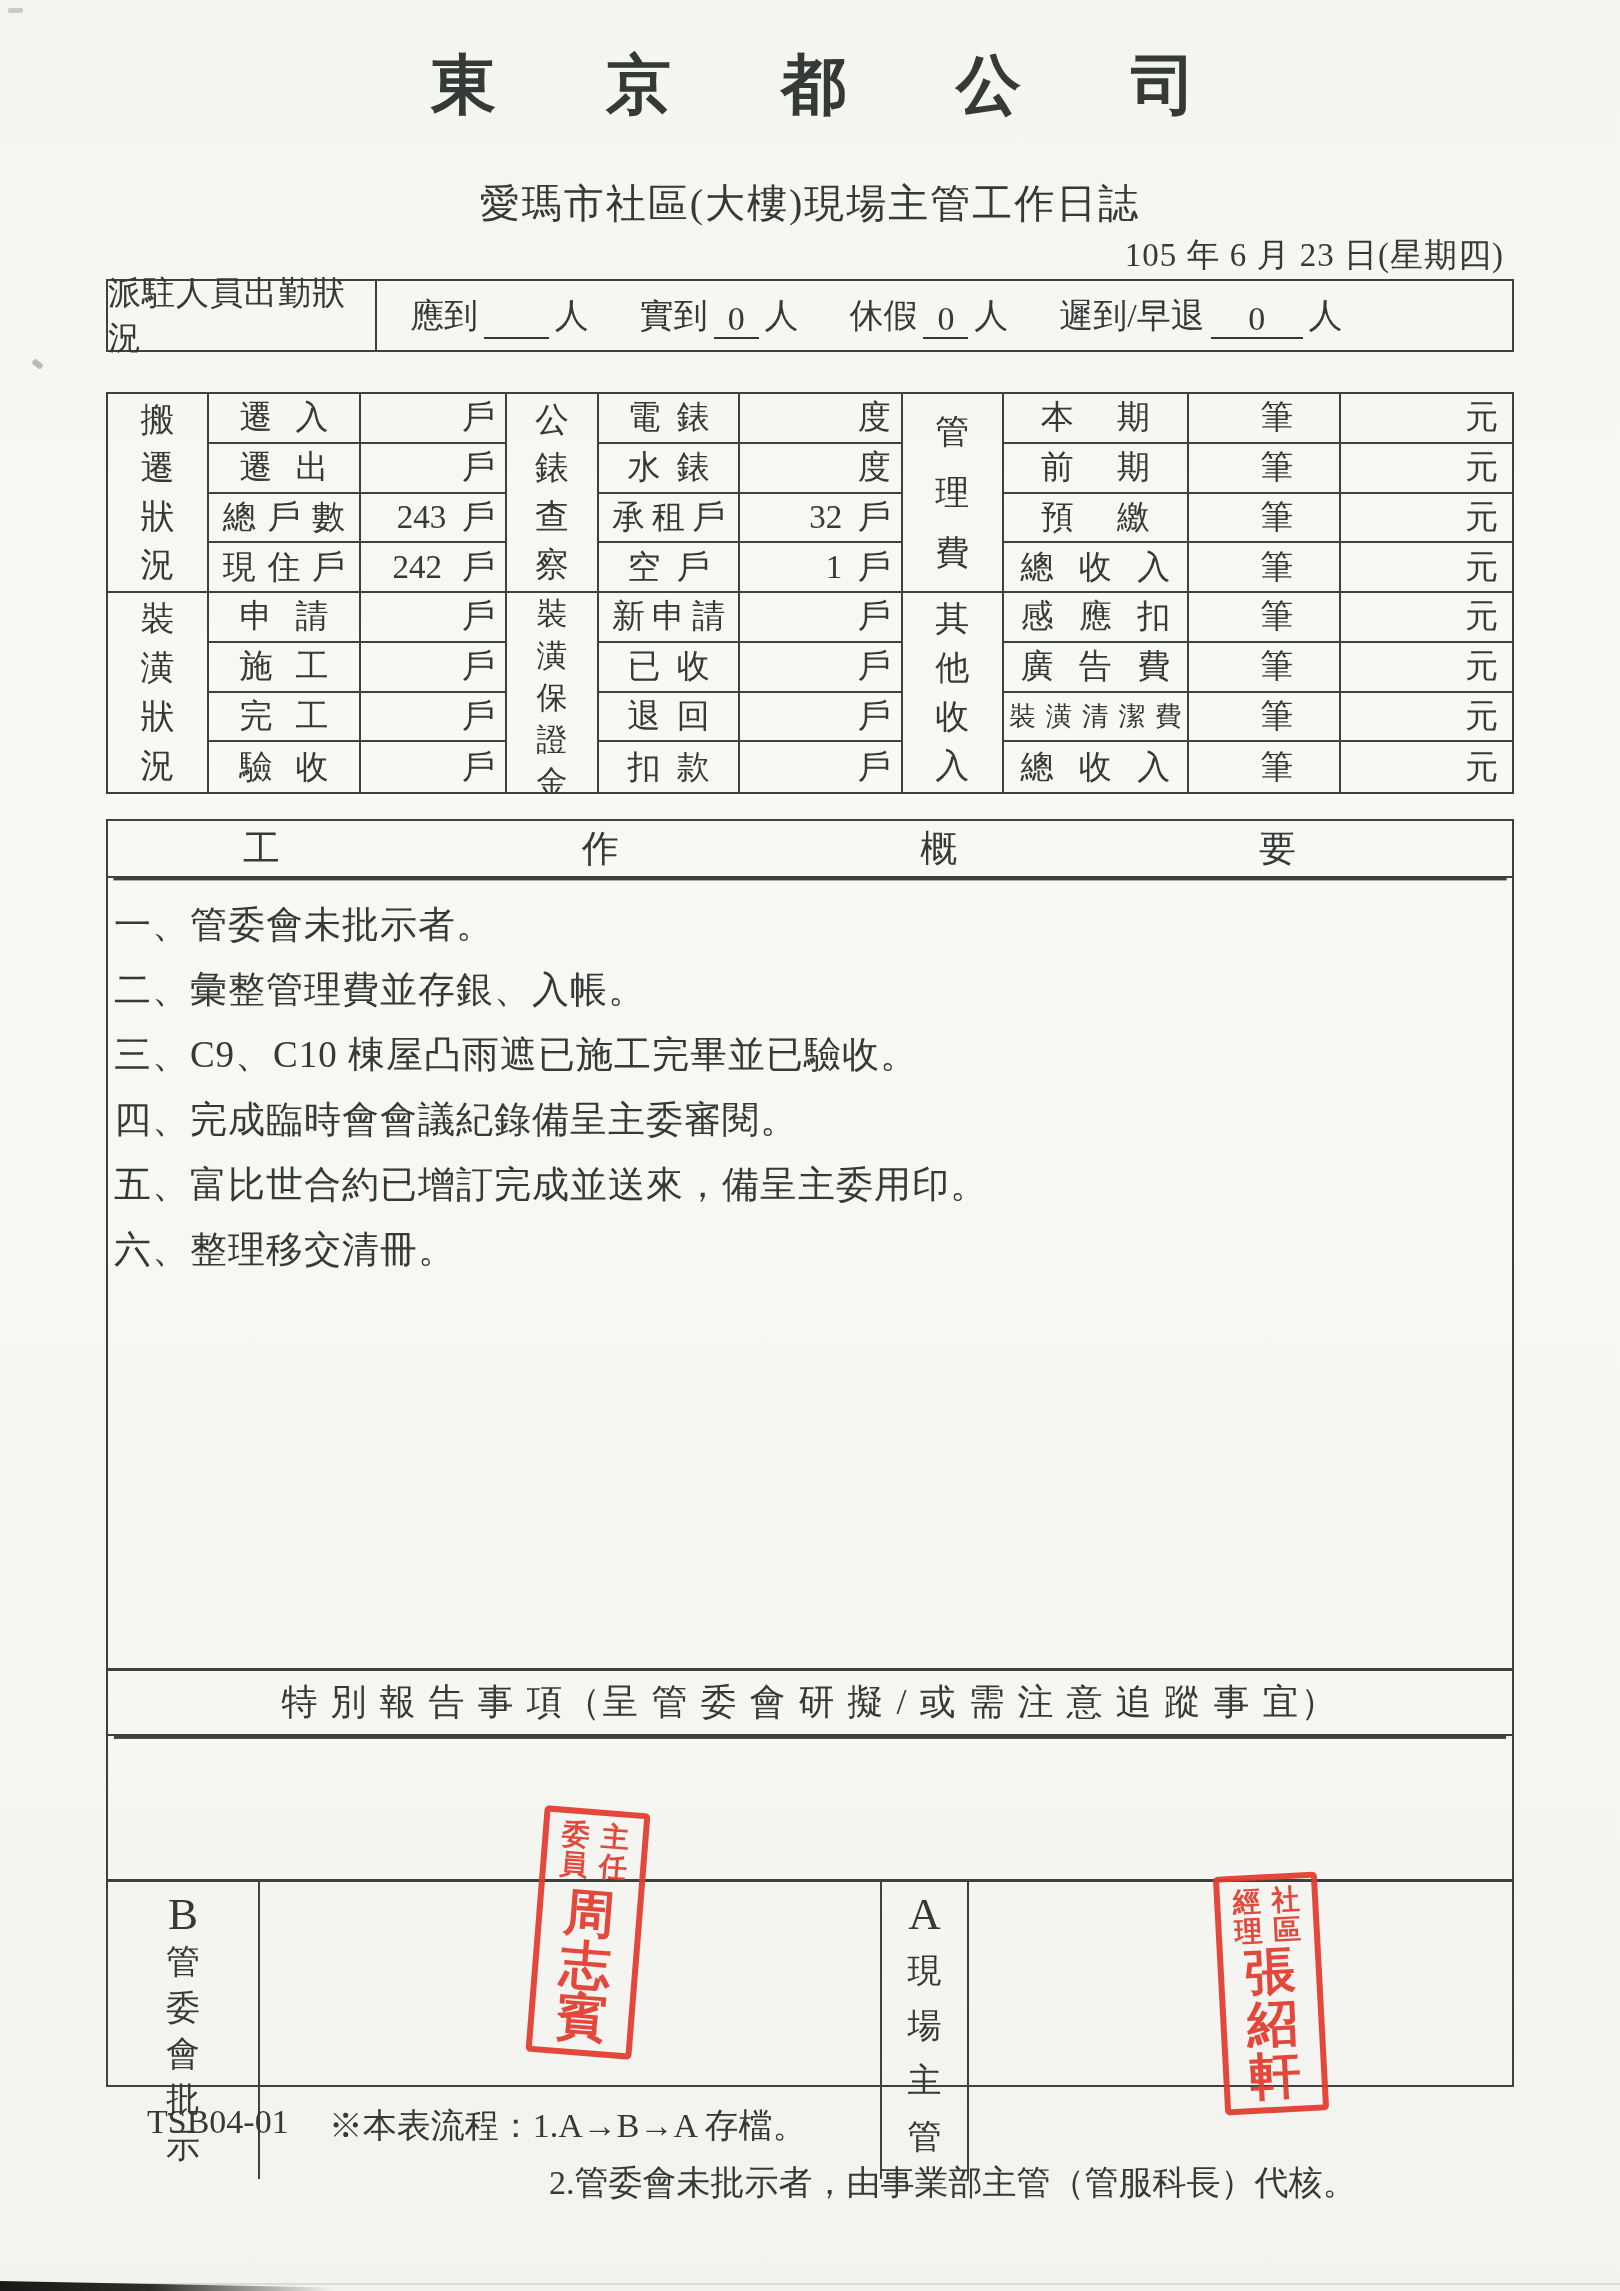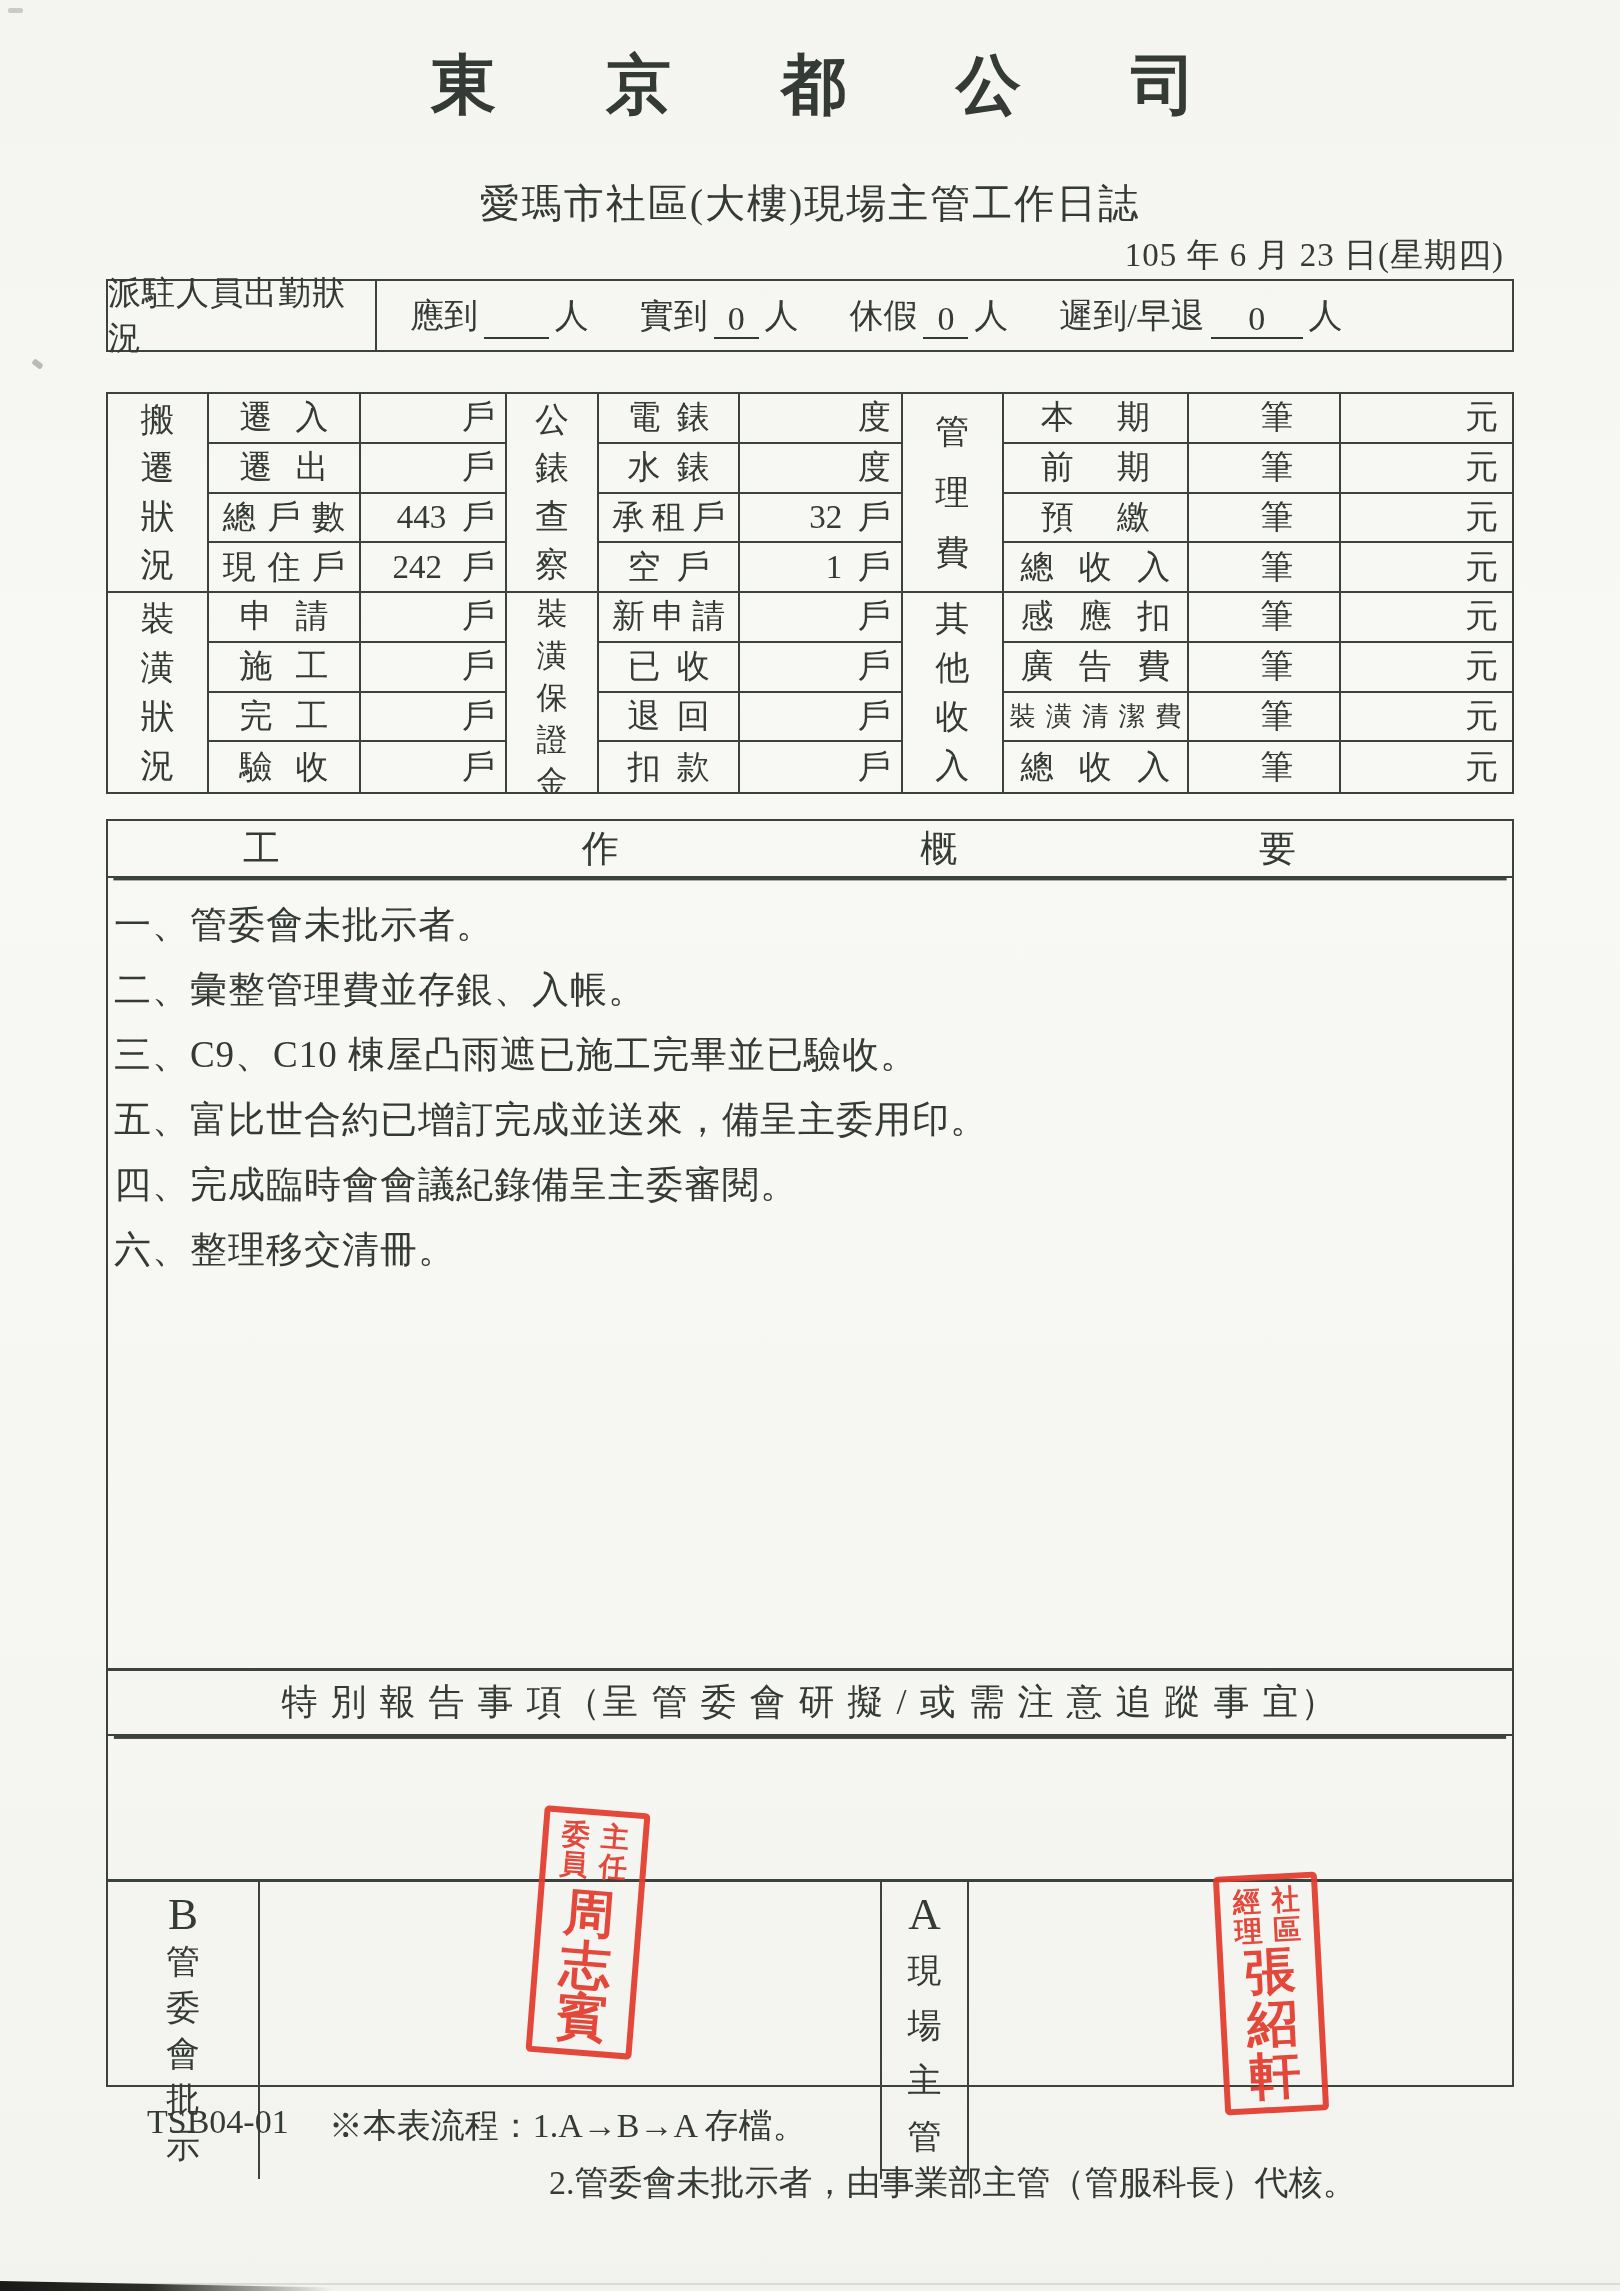--- a/index.html
+++ b/index.html
@@ -231,21 +231,21 @@
       <span>期</span>
     </div>
     <div class="cell c-count" style="grid-area: 2 / 9;">筆</div>
     <div class="cell c-amt no-br" style="grid-area: 2 / 10;">元</div>
     <div class="cell c-item n3" style="grid-area: 3 / 2;">
       <span>總</span>
       <span>戶</span>
       <span>數</span>
     </div>
     <div class="cell c-val" style="grid-area: 3 / 3;">
-      <span>443</span>
+      <span>243</span>
       <span>戶</span>
     </div>
     <div class="cell c-item n3" style="grid-area: 3 / 5;">
       <span>承</span>
       <span>租</span>
       <span>戶</span>
     </div>
     <div class="cell c-val" style="grid-area: 3 / 6; text-align: right;">
       <span>32</span>
       <span>戶</span>
@@ -400,22 +400,22 @@
   <div class="wl-header">
       <span>工</span>
       <span>作</span>
       <span>概</span>
       <span>要</span>
     </div>
   <div class="wl-items">
       <div class="work-item">一、管委會未批示者。</div>
       <div class="work-item">二、彙整管理費並存銀、入帳。</div>
       <div class="work-item">三、C9、C10 棟屋凸雨遮已施工完畢並已驗收。</div>
+      <div class="work-item">四、完成臨時會會議紀錄備呈主委審閱。</div>
       <div class="work-item">五、富比世合約已增訂完成並送來，備呈主委用印。</div>
-      <div class="work-item">四、完成臨時會會議紀錄備呈主委審閱。</div>
       <div class="work-item">六、整理移交清冊。</div>
     </div>
   <div class="wl-special">特 別 報 告 事 項（呈 管 委 會 研 擬 / 或 需 注 意 追 蹤 事 宜）</div>
   <div class="wl-specialbody"></div>
   <div class="wl-signs">
     <div class="sig-labelcol">
       <span class="sig-code">B</span>
       <span class="vlabel">
           <span>管</span>
           <span>委</span>

